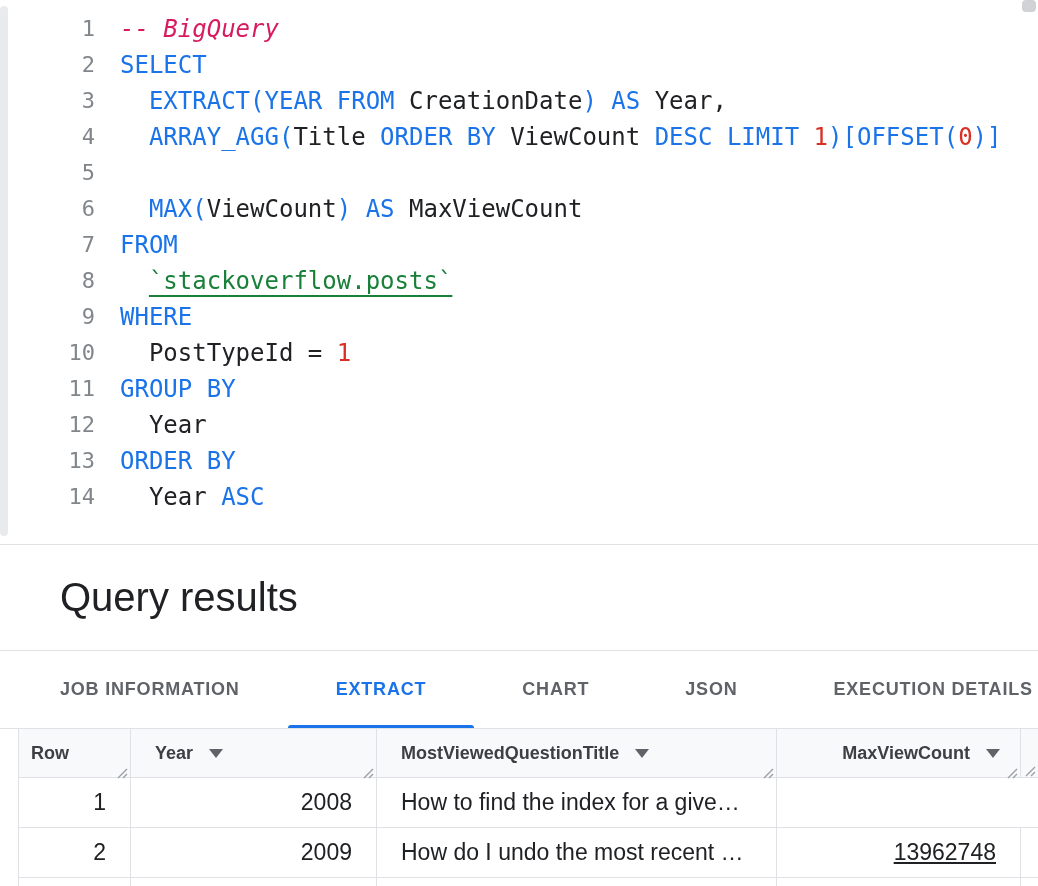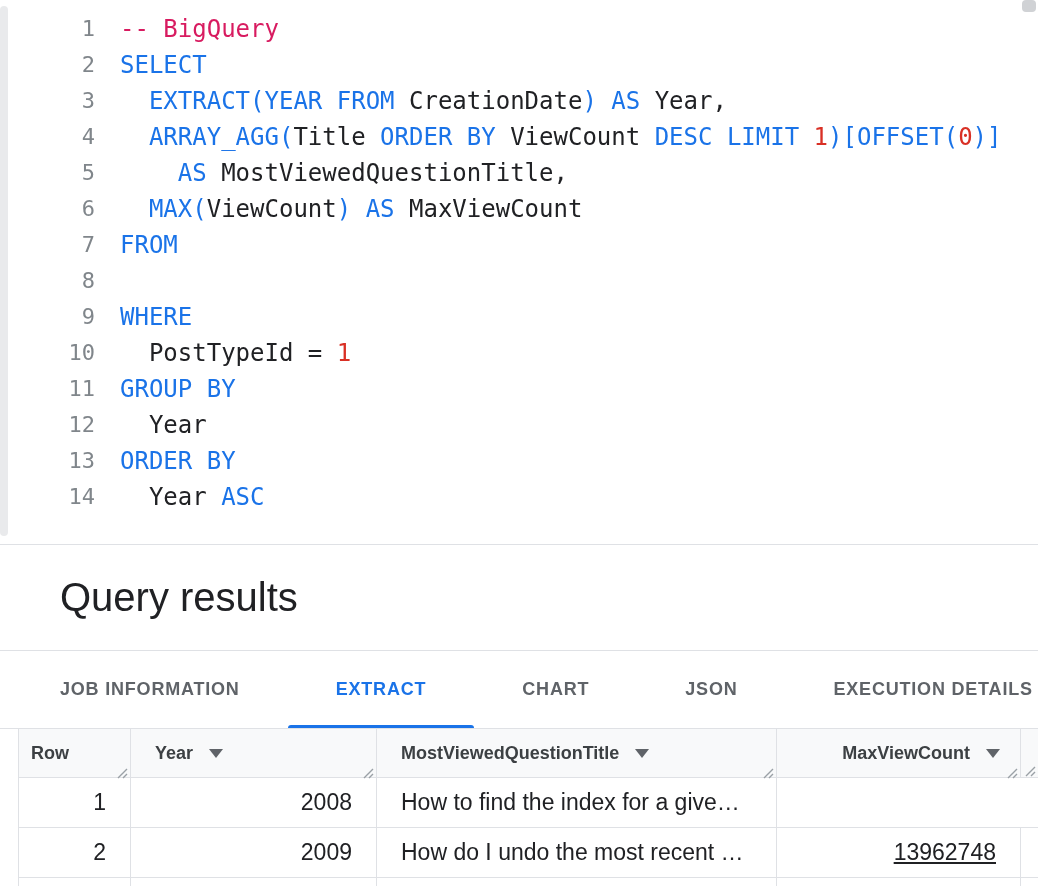--- a/index.html
+++ b/index.html
@@ -16,21 +16,21 @@
 
   
   .editor{position:relative;height:545px;border-bottom:1px solid var(--border);padding-top:11px;}
   .left-scrollbar{position:absolute;left:0;top:6px;width:8px;height:530px;background:#e9eaec;border-radius:4px;}
   .v-scrollbar-thumb{position:absolute;right:2px;top:0;width:14px;height:12px;background:#d0d2d5;border-radius:4px;}
   .code-line{display:flex;height:36px;line-height:36px;
     font-family:"DejaVu Sans Mono","Liberation Mono",monospace;font-size:24px;}
   .gutter{width:95px;flex:none;text-align:right;color:var(--line-num);font-size:22px;}
   .code-text{padding-left:25px;white-space:pre;}
   .tok-kw{color:var(--kw);}
-  .tok-comment{color:var(--comment);}
+  .tok-comment{color:var(--comment);font-style:italic;}
   .tok-num{color:var(--num);}
   .tok-plain{color:var(--text);}
   .tok-link{color:var(--link);text-decoration:underline;text-underline-offset:6px;cursor:pointer;}
 
   
   .results-header{height:106px;display:flex;align-items:center;padding-left:60px;
     border-bottom:1px solid var(--border);}
   .results-title{font-size:40px;font-weight:400;margin:0;color:#202124;}
 
   
@@ -77,33 +77,32 @@
       <div class="code-line">
         <div class="gutter">3</div>
         <div class="code-text"><span class="tok-plain">  </span><span class="tok-kw">EXTRACT(</span><span class="tok-kw">YEAR</span><span class="tok-plain"> </span><span class="tok-kw">FROM</span><span class="tok-plain"> </span><span class="tok-plain">CreationDate</span><span class="tok-kw">)</span><span class="tok-plain"> </span><span class="tok-kw">AS</span><span class="tok-plain"> </span><span class="tok-plain">Year,</span></div>
       </div>
       <div class="code-line">
         <div class="gutter">4</div>
         <div class="code-text"><span class="tok-plain">  </span><span class="tok-kw">ARRAY_AGG(</span><span class="tok-plain">Title</span><span class="tok-plain"> </span><span class="tok-kw">ORDER BY</span><span class="tok-plain"> </span><span class="tok-plain">ViewCount</span><span class="tok-plain"> </span><span class="tok-kw">DESC</span><span class="tok-plain"> </span><span class="tok-kw">LIMIT</span><span class="tok-plain"> </span><span class="tok-num">1</span><span class="tok-kw">)[</span><span class="tok-kw">OFFSET(</span><span class="tok-num">0</span><span class="tok-kw">)]</span></div>
       </div>
       <div class="code-line">
         <div class="gutter">5</div>
-        <div class="code-text"><span class="tok-plain">    </span><span class="tok-kw">AS</span><span class="tok-plain"> MostViewedQuestionTitle,</span></div>
       </div>
       <div class="code-line">
         <div class="gutter">6</div>
         <div class="code-text"><span class="tok-plain">  </span><span class="tok-kw">MAX(</span><span class="tok-plain">ViewCount</span><span class="tok-kw">)</span><span class="tok-plain"> </span><span class="tok-kw">AS</span><span class="tok-plain"> MaxViewCount</span></div>
       </div>
       <div class="code-line">
         <div class="gutter">7</div>
         <div class="code-text"><span class="tok-kw">FROM</span></div>
       </div>
       <div class="code-line">
         <div class="gutter">8</div>
-        <div class="code-text"><span class="tok-plain">  </span></div>
+        <div class="code-text"><span class="tok-plain">  </span><span class="tok-link">`stackoverflow.posts`</span></div>
       </div>
       <div class="code-line">
         <div class="gutter">9</div>
         <div class="code-text"><span class="tok-kw">WHERE</span></div>
       </div>
       <div class="code-line">
         <div class="gutter">10</div>
         <div class="code-text"><span class="tok-plain">  PostTypeId = </span><span class="tok-num">1</span></div>
       </div>
       <div class="code-line">

